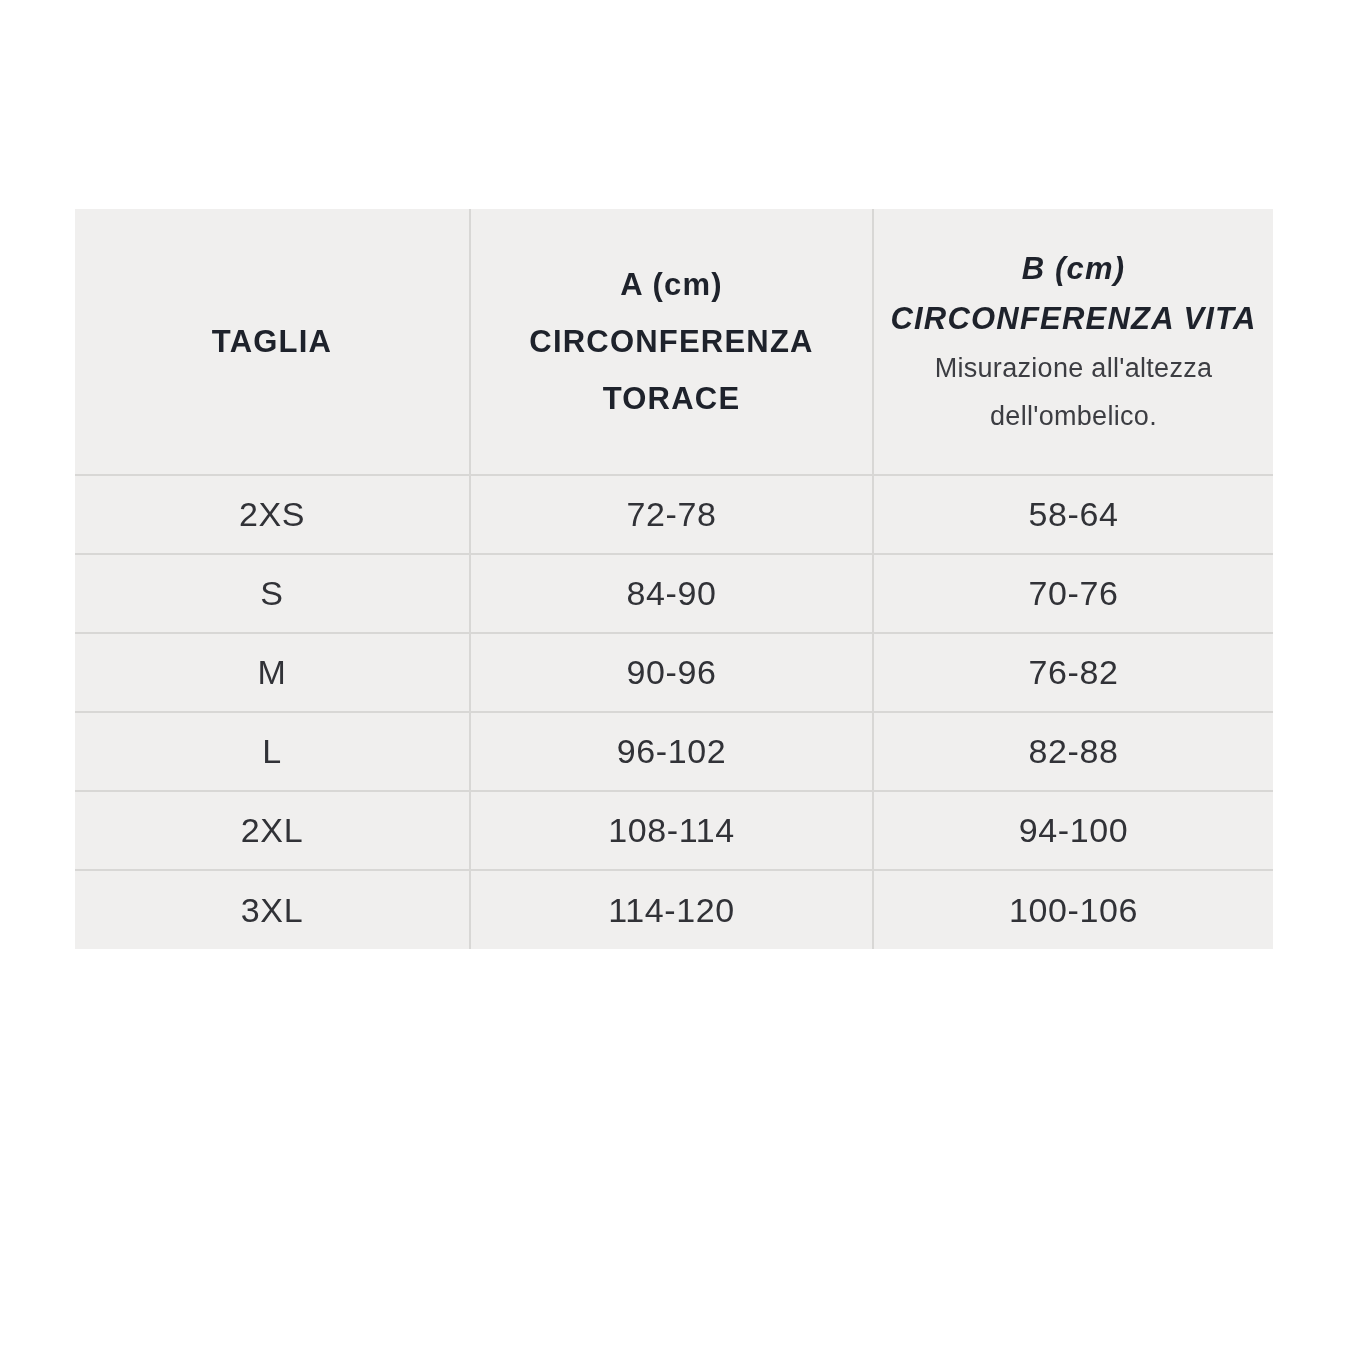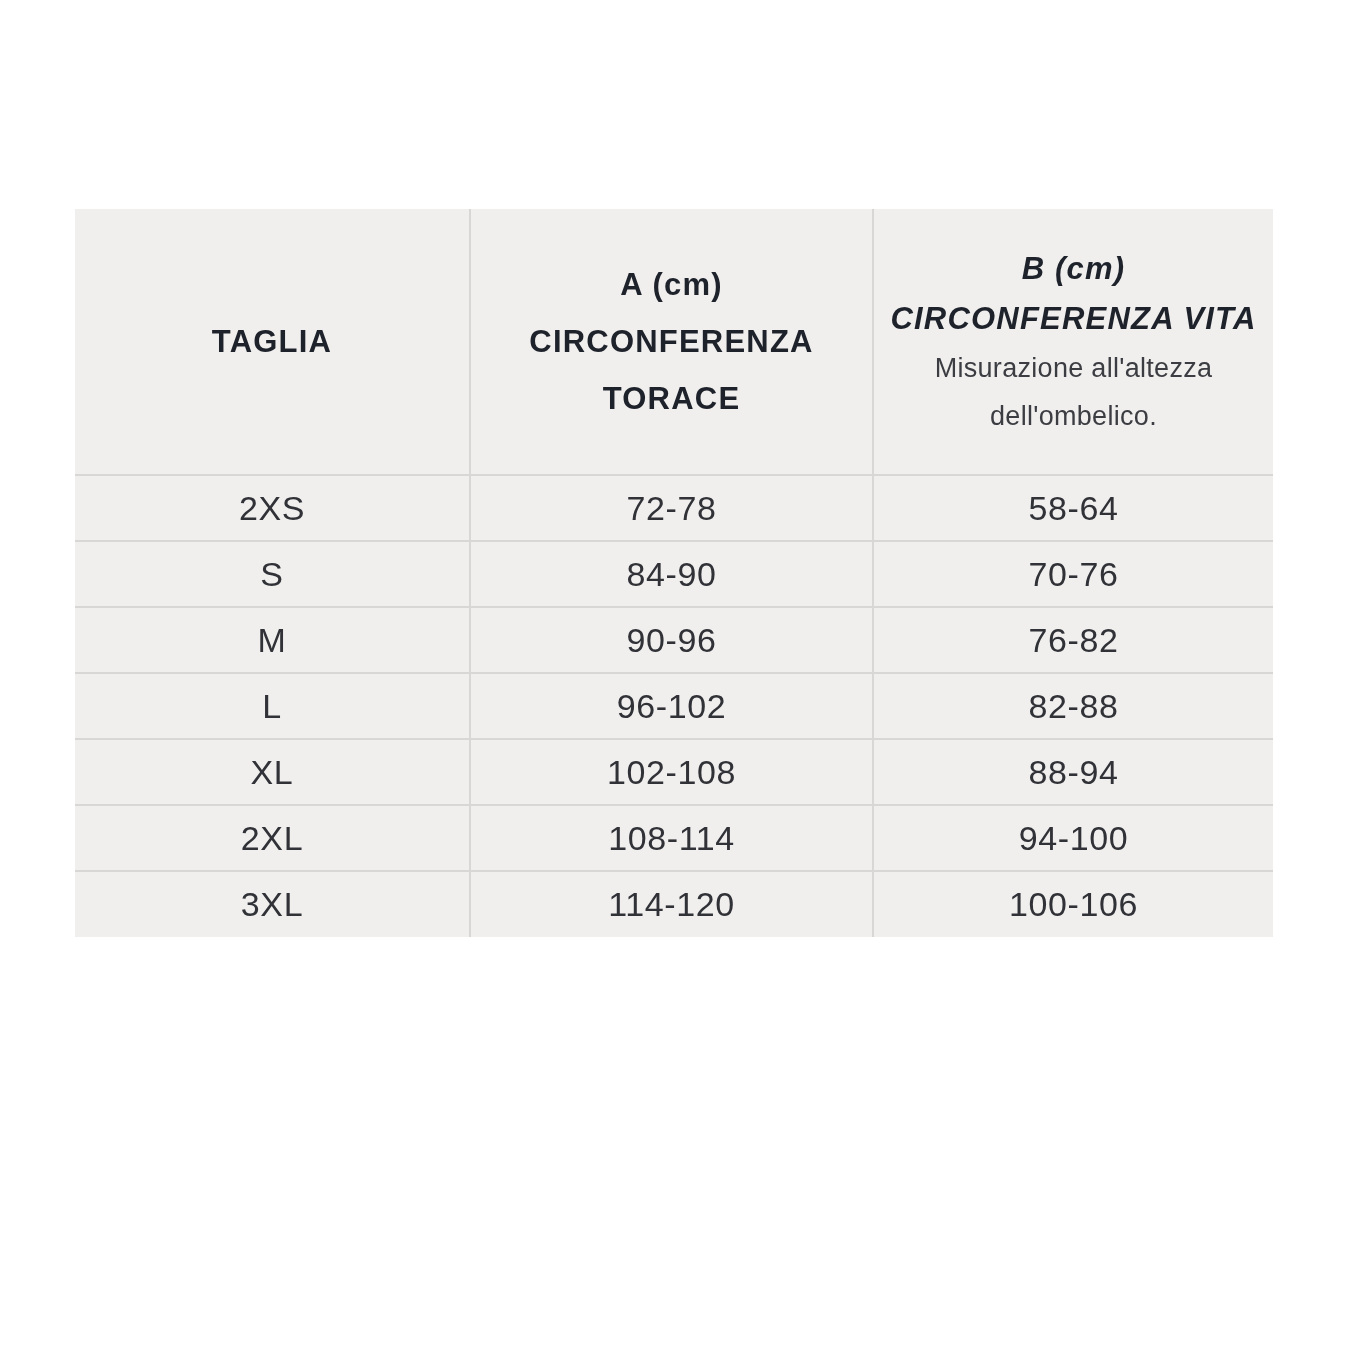--- a/index.html
+++ b/index.html
@@ -36,21 +36,21 @@
   tr.header-row > th{
     height:266px;
     vertical-align:middle;
     text-align:center;
     font-weight:bold;
     color:var(--header-text);
     letter-spacing:1.2px;
     font-size:31px;
   }
   tr.data-row > td{
-    height:66px;
+    height:79px;
     vertical-align:middle;
     text-align:center;
     font-size:34px;
     font-weight:400;
     color:var(--body-text);
     letter-spacing:0.6px;
   }
   
   tr + tr > td, tr + tr > th{border-top:2px solid var(--divider);}
   th + th, td + td{border-left:2px solid var(--divider);}
@@ -114,25 +114,20 @@
         <td>M</td>
         <td>90-96</td>
         <td>76-82</td>
       </tr>
       <tr class="data-row">
         <td>L</td>
         <td>96-102</td>
         <td>82-88</td>
       </tr>
       <tr class="data-row">
-        <td>XL</td>
-        <td>102-108</td>
-        <td>88-94</td>
-      </tr>
-      <tr class="data-row">
         <td>2XL</td>
         <td>108-114</td>
         <td>94-100</td>
       </tr>
       <tr class="data-row">
         <td>3XL</td>
         <td>114-120</td>
         <td>100-106</td>
       </tr>
     </tbody>

